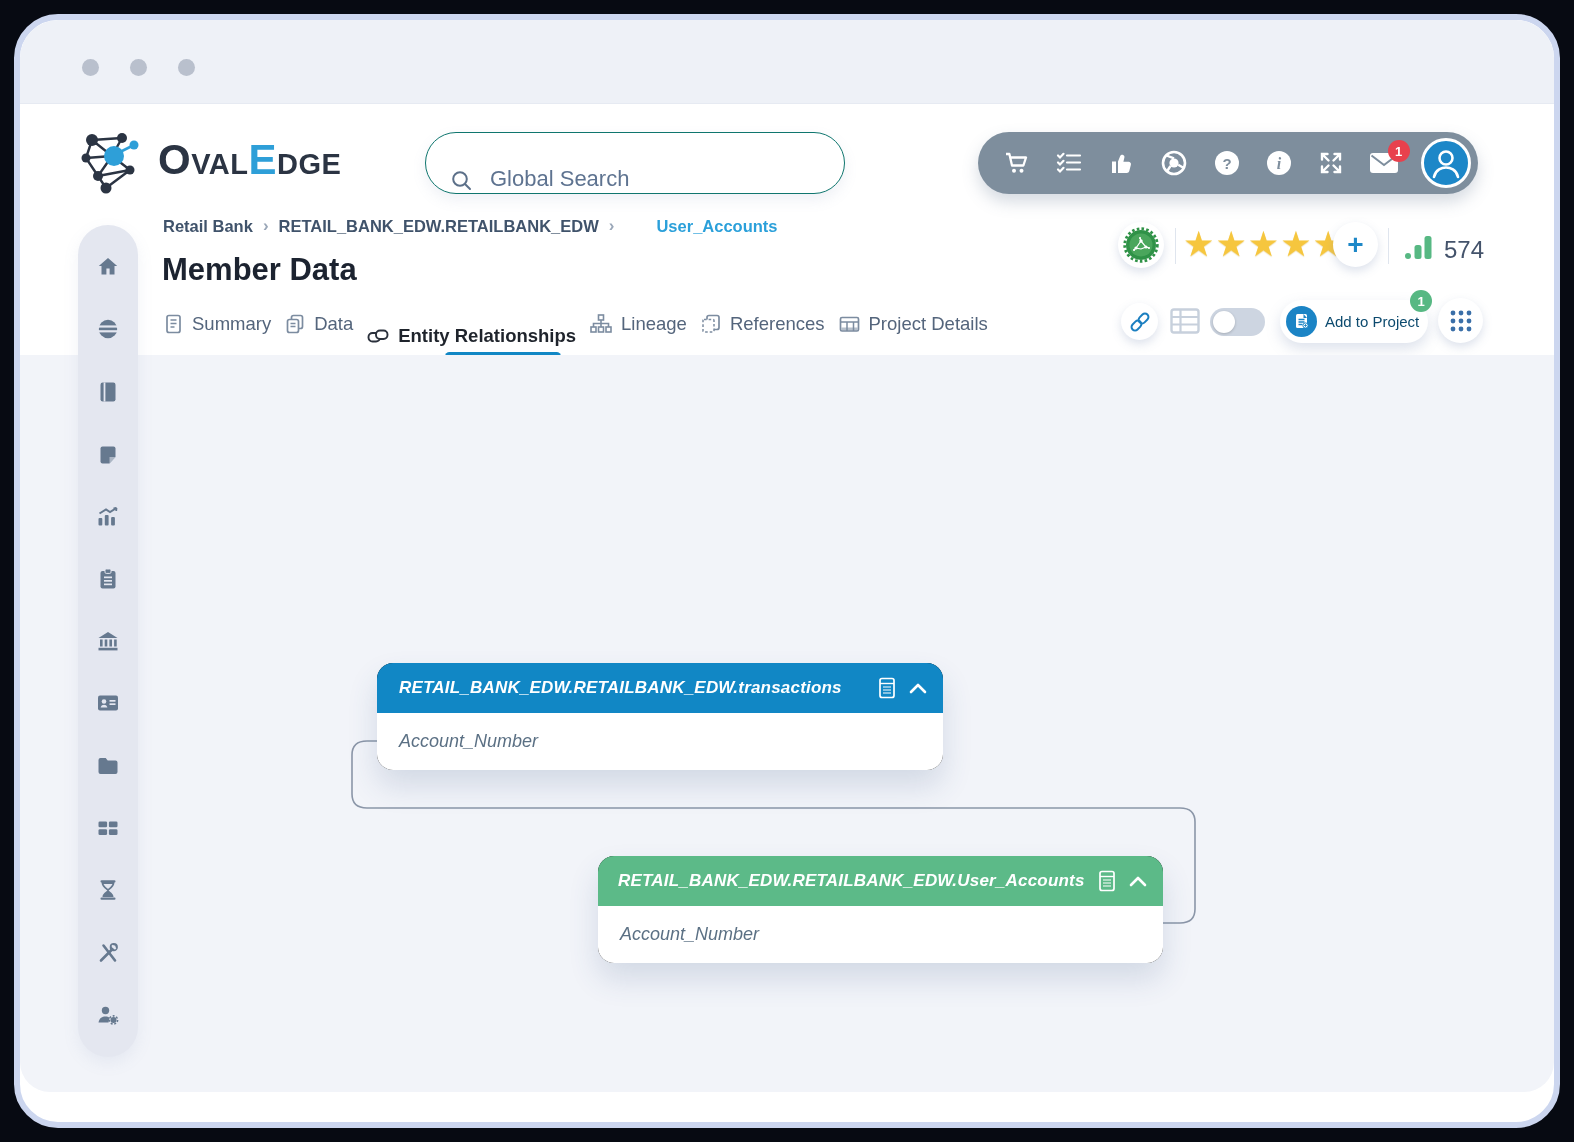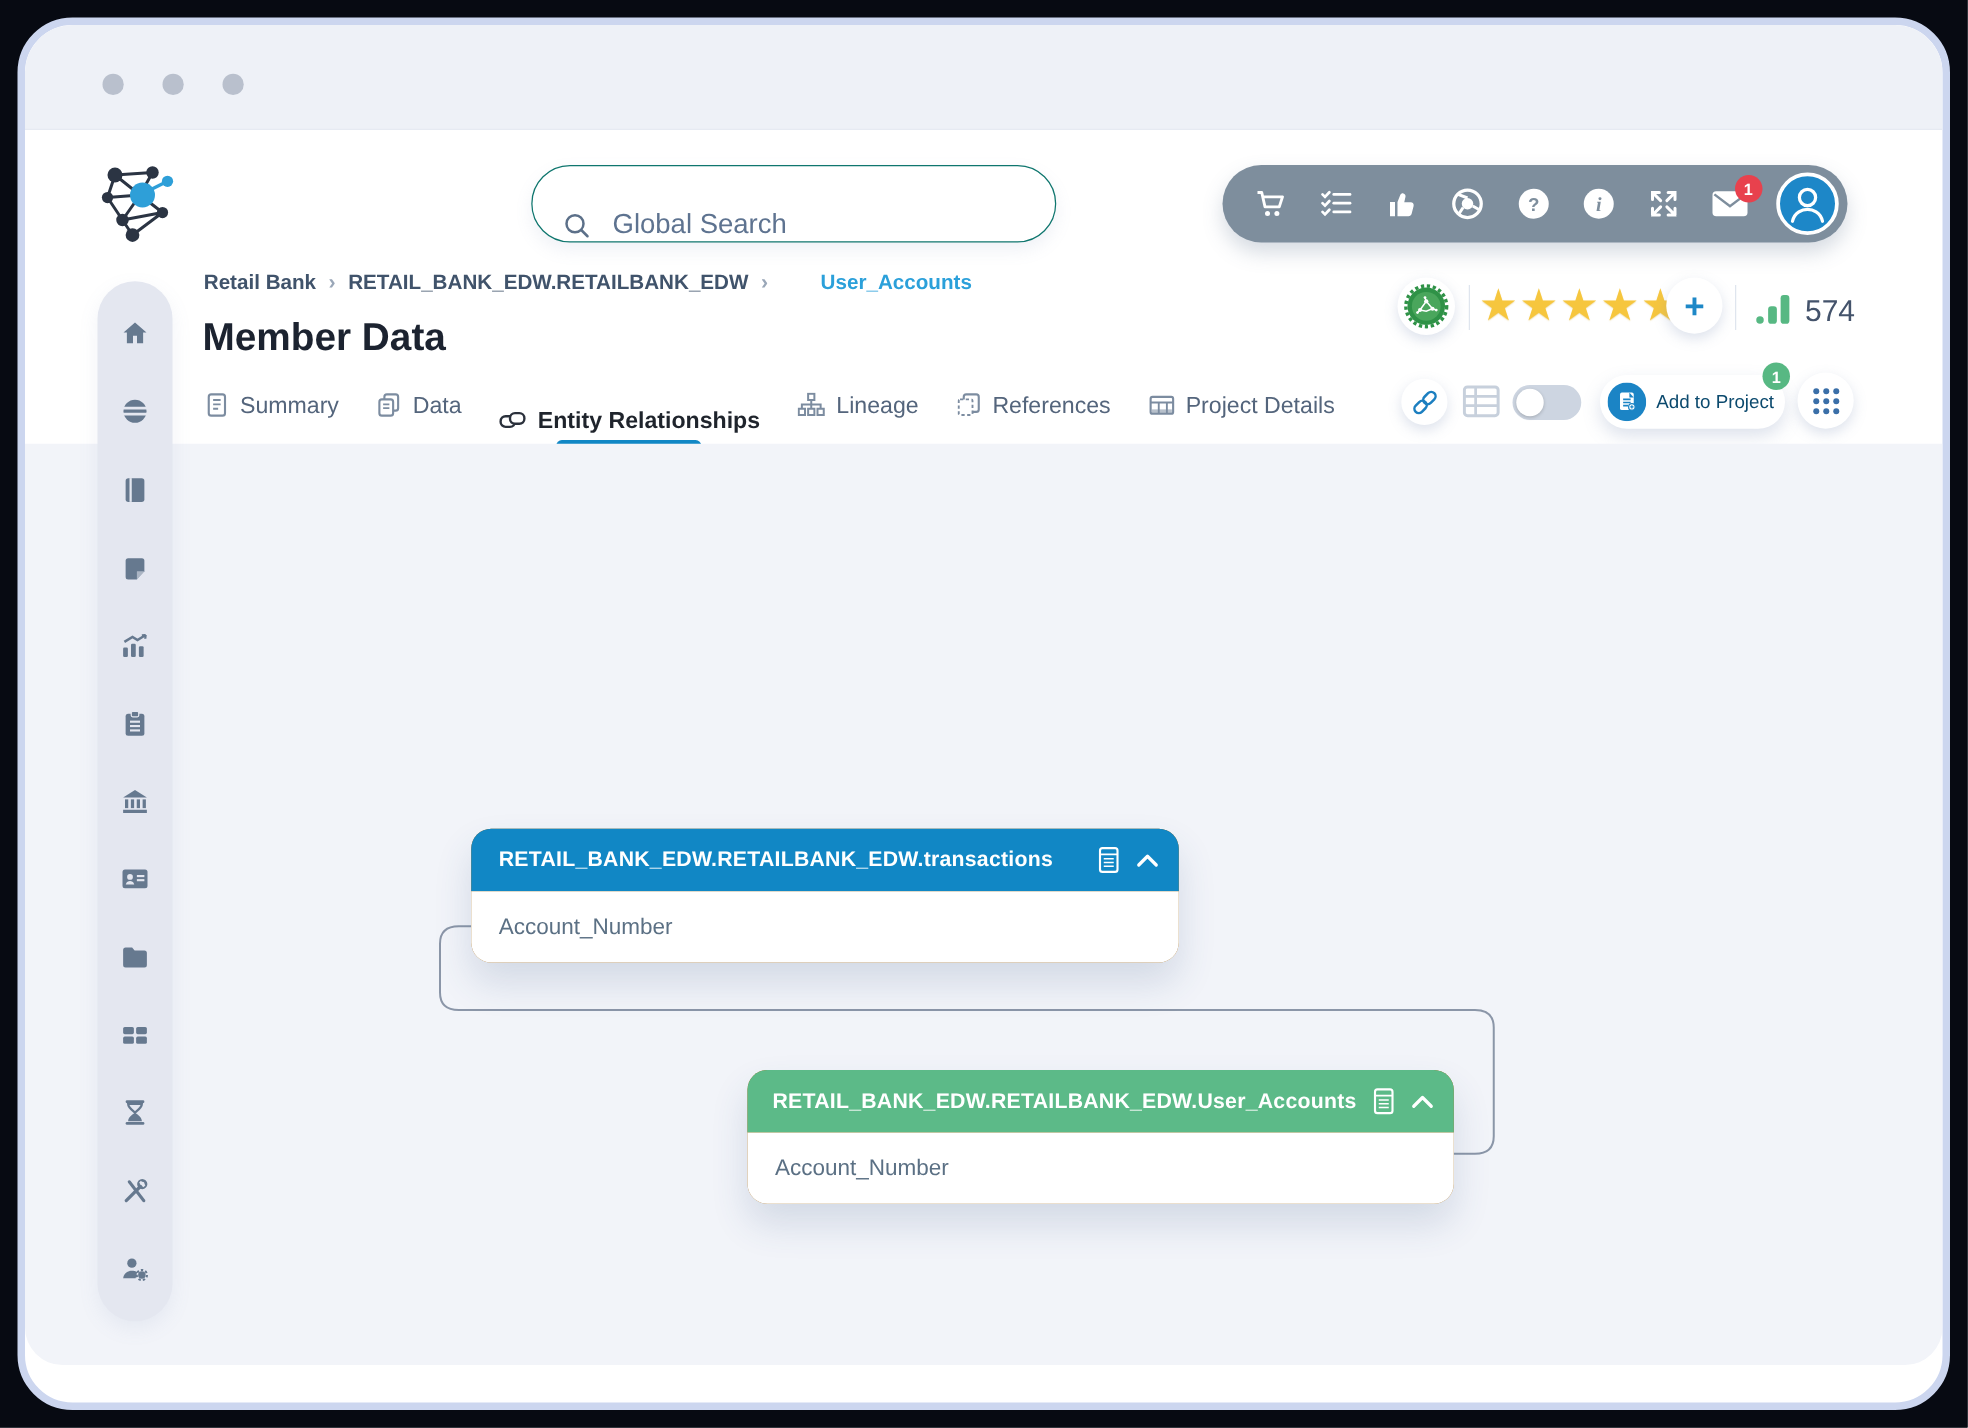--- a/index.html
+++ b/index.html
@@ -34,21 +34,21 @@
   .avatar{width:50px;height:50px;border-radius:50%;background:#1d87c8;border:3px solid #fff;
     display:flex;align-items:center;justify-content:center;box-sizing:border-box;}
 
   
   .breadcrumb{position:absolute;left:143px;top:196px;font-size:16.5px;font-weight:600;color:#40536b;
     display:flex;gap:10px;align-items:center;}
   .breadcrumb .sep{color:#9aa7b8;font-size:17px;}
   .breadcrumb .active{color:#2ba0da;margin-left:32px;}
   .pagetitle{position:absolute;left:142px;top:232px;font-size:31px;font-weight:700;color:#1c2330;}
 
-  .tabs{position:absolute;left:143px;top:286px;display:flex;gap:30px;align-items:center;height:36px;}
+  .tabs{position:absolute;left:143px;top:286px;display:flex;gap:14px;align-items:center;height:36px;}
   .tab{display:flex;align-items:center;gap:9px;font-size:18.5px;color:#54657c;cursor:pointer;white-space:nowrap;}
   .tab.active{color:#1f242c;font-weight:600;margin-top:24px;}
   .tab-underline{position:absolute;left:425px;top:332px;width:116px;height:9px;border-radius:5px;background:#1187c5;}
 
   
   .sealwrap{position:absolute;left:1098px;top:202px;width:46px;height:46px;border-radius:50%;background:#fff;
     box-shadow:0 4px 10px rgba(120,140,180,.25);display:flex;align-items:center;justify-content:center;}
   .vdiv{position:absolute;top:208px;width:1px;height:36px;background:#dfe5ee;}
   .stars{position:absolute;left:1163px;top:204px;font-size:35px;letter-spacing:1px;color:#f6c63e;cursor:pointer;
     text-shadow:0 1px 1px rgba(210,160,20,.35);}
@@ -76,22 +76,22 @@
   
   .content{position:absolute;left:0;top:335px;right:0;height:737px;background:#f2f4f9;border-radius:0 0 30px 30px;}
 
   .sidebar{position:absolute;left:58px;top:205px;width:60px;height:832px;border-radius:30px;background:#e4e7f0;
     display:flex;flex-direction:column;align-items:center;justify-content:space-between;padding:30px 0;box-sizing:border-box;
     box-shadow:0 6px 16px rgba(120,140,180,.10);}
   .sb-ic{width:24px;height:24px;cursor:pointer;}
 
   .connector{position:absolute;inset:0;pointer-events:none;}
 
-  .card{position:absolute;width:566px;border-radius:16px;background:#a16207;
-    box-shadow:0 16px 30px rgba(50,80,130,.16);}
+  .card{position:absolute;width:566px;border-radius:16px;background:#000000;
+    box-shadow:0 16px 30px rgba(50,80,130,.16);font-style:italic;}
   .card-header{height:50px;border-radius:16px 16px 0 0;display:flex;align-items:center;
     padding:0 16px 0 22px;box-sizing:border-box;cursor:pointer;}
   .card-header .ctitle{flex:1;color:#fff;font-size:17px;font-weight:600;letter-spacing:.2px;white-space:nowrap;}
   .card-blue .card-header{background:#1187c5;}
   .card-green .card-header{background:#5cba88;padding-left:20px;}
   .card-body{border-radius:0 0 16px 16px;background:#fff;}
   .card-col{height:57px;line-height:57px;padding-left:22px;font-size:18px;color:#5b7084;}
   .hdr-icons{display:flex;align-items:center;gap:12px;}
 </style>
 </head>
@@ -118,20 +118,21 @@
               <circle cx="8" cy="32" r="4.5"></circle>
          <circle cx="20" cy="50" r="5"></circle>
               <circle cx="28" cy="62" r="5.5"></circle>
               <circle cx="52" cy="44" r="4.5"></circle>
        </g>
        <line x1="38" y1="28" x2="54" y2="20" stroke="#2e9fd8" stroke-width="2.6"></line>
        <circle cx="36" cy="30" r="10" fill="#2e9fd8"></circle>
        <circle cx="56" cy="19" r="4.5" fill="#2e9fd8"></circle>
      </svg>
    </div>
+   <div class="wordmark"><span>Oval</span><span class="accent">E</span><span>dge</span></div>
 
    <div class="search">
      <svg width="24" height="24" viewBox="0 0 24 24">
        <circle cx="10" cy="10" r="6.8" fill="none" stroke="#5c7089" stroke-width="2"></circle>
        <path d="M15.2 15.2 20 20" stroke="#5c7089" stroke-width="2" stroke-linecap="round"></path>
      </svg>
      <input type="text" placeholder="Global Search" style="">
    </div>
 
    <div class="toolbar">

